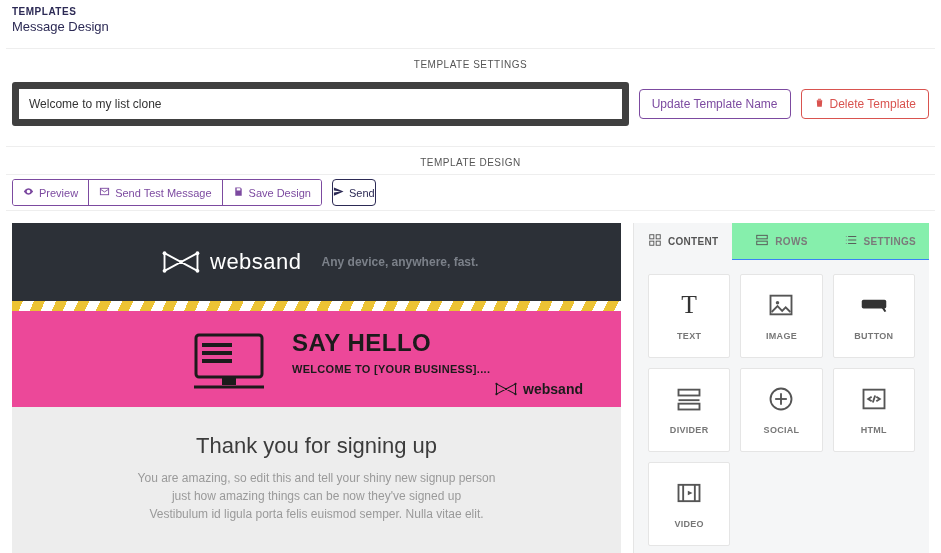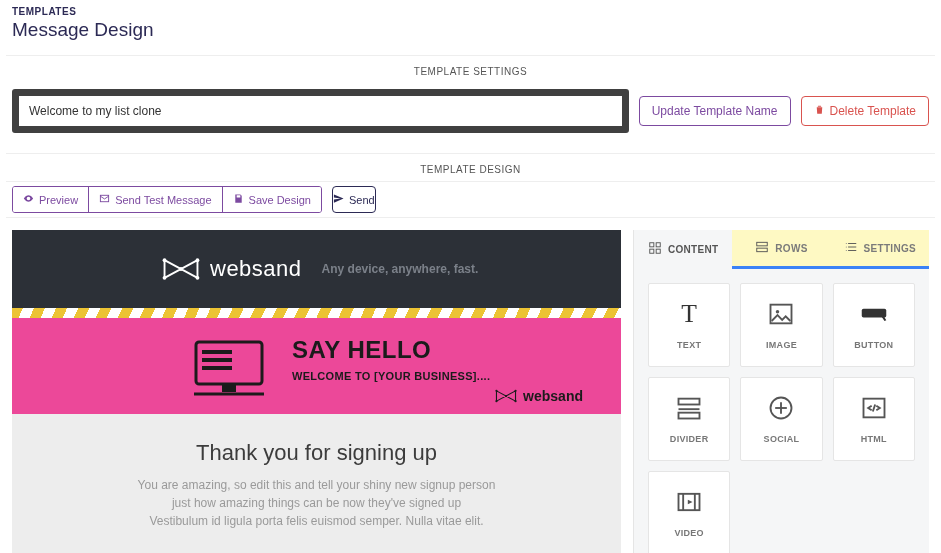--- a/index.html
+++ b/index.html
@@ -1,20 +1,20 @@
 <!DOCTYPE html>
 <html><head>
 <meta charset="utf-8">
 <style>
   * { box-sizing: border-box; margin: 0; padding: 0; }
   body { font-family: -apple-system, BlinkMacSystemFont, "Segoe UI", Arial, sans-serif; background: #fff; color: #333; width: 941px; }
   .page { padding: 0 6px; }
   .header { padding: 6px 6px 8px; }
   .breadcrumb { font-size: 10px; letter-spacing: 0.5px; color: #2c2a55; font-weight: 600; }
-  .page-title { font-size: 19px; color: #2c2a55; font-weight: 500; margin-top: 2px; }
+  .page-title { font-size: 13px; color: #2c2a55; font-weight: 500; margin-top: 2px; }
   .section-label { text-align: center; font-size: 10px; letter-spacing: 0.5px; color: #555; padding: 10px 0 6px; border-top: 1px solid #eee; margin-top: 6px; }
   .settings-row { display: flex; align-items: center; gap: 10px; padding: 6px 6px 14px; }
   .name-input { flex: 1; border: 7px solid #404040; border-radius: 3px; padding: 8px 10px; font-size: 12px; color: #333; }
   .btn { border-radius: 4px; padding: 7px 12px; font-size: 12px; background: #fff; cursor: pointer; display: inline-flex; align-items: center; gap: 5px; }
   .btn-purple-outline { border: 1px solid #7c4aa0; color: #7c4aa0; text-align: right; }
   .btn-red-outline { border: 1px solid #d9534f; color: #d9534f; }
   .subject-row { display: flex; align-items: stretch; border-top: 1px solid #eee; border-bottom: 1px solid #eee; }
   .subject-input { flex: 1; border: none; padding: 10px 6px; font-size: 12px; color: #888; outline: none; }
   .subject-input::placeholder { color: #888; }
   .action-group { display: flex; align-items: center; padding: 4px 6px; gap: 0; }
@@ -34,21 +34,21 @@
   .yellow-text { margin-left: 100px; }
   .say-hello { font-size: 24px; font-weight: 800; color: #1b1b1b; letter-spacing: 0.5px; }
   .welcome-sub { font-size: 11px; font-weight: 700; color: #1b1b1b; margin-top: 6px; letter-spacing: 0.3px; }
   .yellow-brand { display: flex; justify-content: flex-end; align-items: center; gap: 6px; color: #1b1b1b; font-size: 14px; font-weight: 600; margin-top: 6px; padding-right: 8px; }
   .yellow-brand svg { width: 22px; height: 14px; }
   .thanks-block { text-align: center; padding: 26px 60px 10px; }
   .thanks-title { font-size: 22px; color: #3c3c3c; font-weight: 400; }
   .thanks-body { font-size: 12px; color: #9a9a9a; margin-top: 10px; line-height: 1.5; }
   .sidepanel { width: 296px; background: #f5f6f7; border-left: 1px solid #e5e5e5; }
   .sp-tabs { display: flex; }
-  .sp-tab { flex: 1; display: flex; align-items: center; justify-content: center; gap: 6px; padding: 10px 4px; font-size: 10px; color: #7a7a7a; font-weight: 600; letter-spacing: 0.3px; background: #fef9c3; border-bottom: 3px solid #3b82f6; cursor: pointer; }
+  .sp-tab { flex: 1; display: flex; align-items: center; justify-content: center; gap: 6px; padding: 10px 4px; font-size: 10px; color: #7a7a7a; font-weight: 600; letter-spacing: 0.3px; background: #86efac; border-bottom: 1px solid #3b82f6; cursor: pointer; }
   .sp-tab.active { background: #f5f6f7; border-bottom: 1px solid #f5f6f7; color: #555; }
   .sp-tab svg { width: 14px; height: 14px; }
   .tiles { display: grid; grid-template-columns: repeat(3, 1fr); gap: 10px; padding: 14px; }
   .tile { background: #fff; border: 1px solid #e5e5e5; border-radius: 2px; height: 84px; display: flex; flex-direction: column; align-items: center; justify-content: center; gap: 8px; cursor: grab; }
   .tile-label { font-size: 9px; color: #777; font-weight: 600; letter-spacing: 0.3px; }
   .tile svg { width: 28px; height: 28px; }
   .icon-stroke { stroke: #555; stroke-width: 1.6; fill: none; }
   .icon-red { fill: #d9534f; }
 </style>
 </head>

